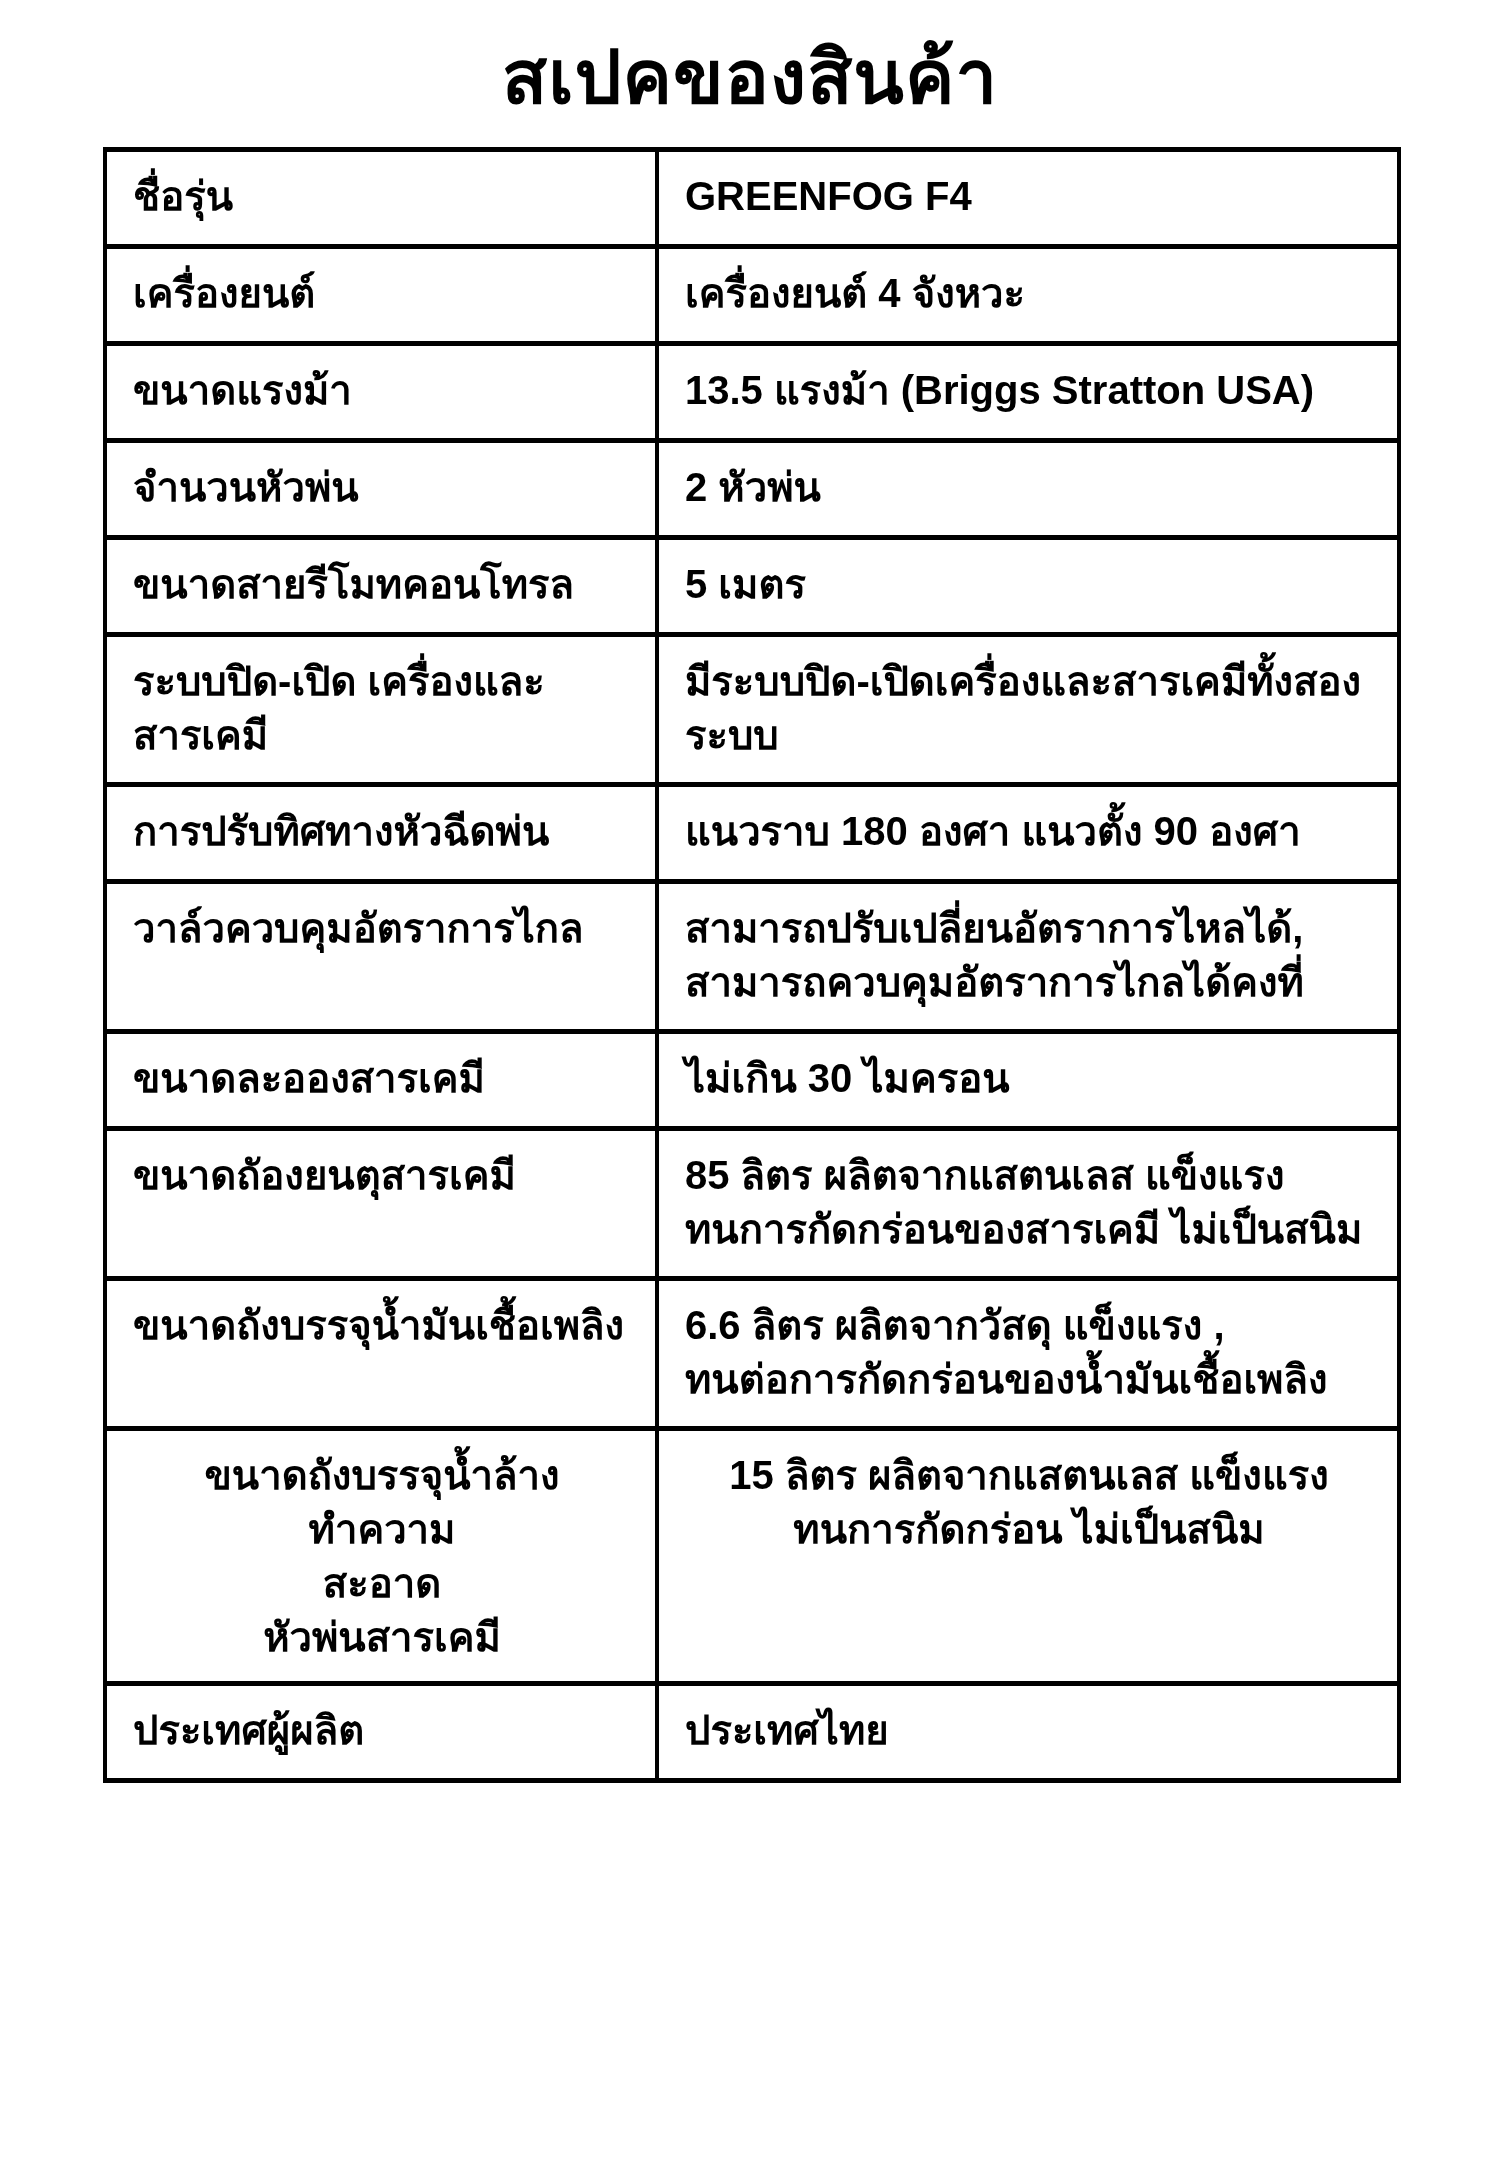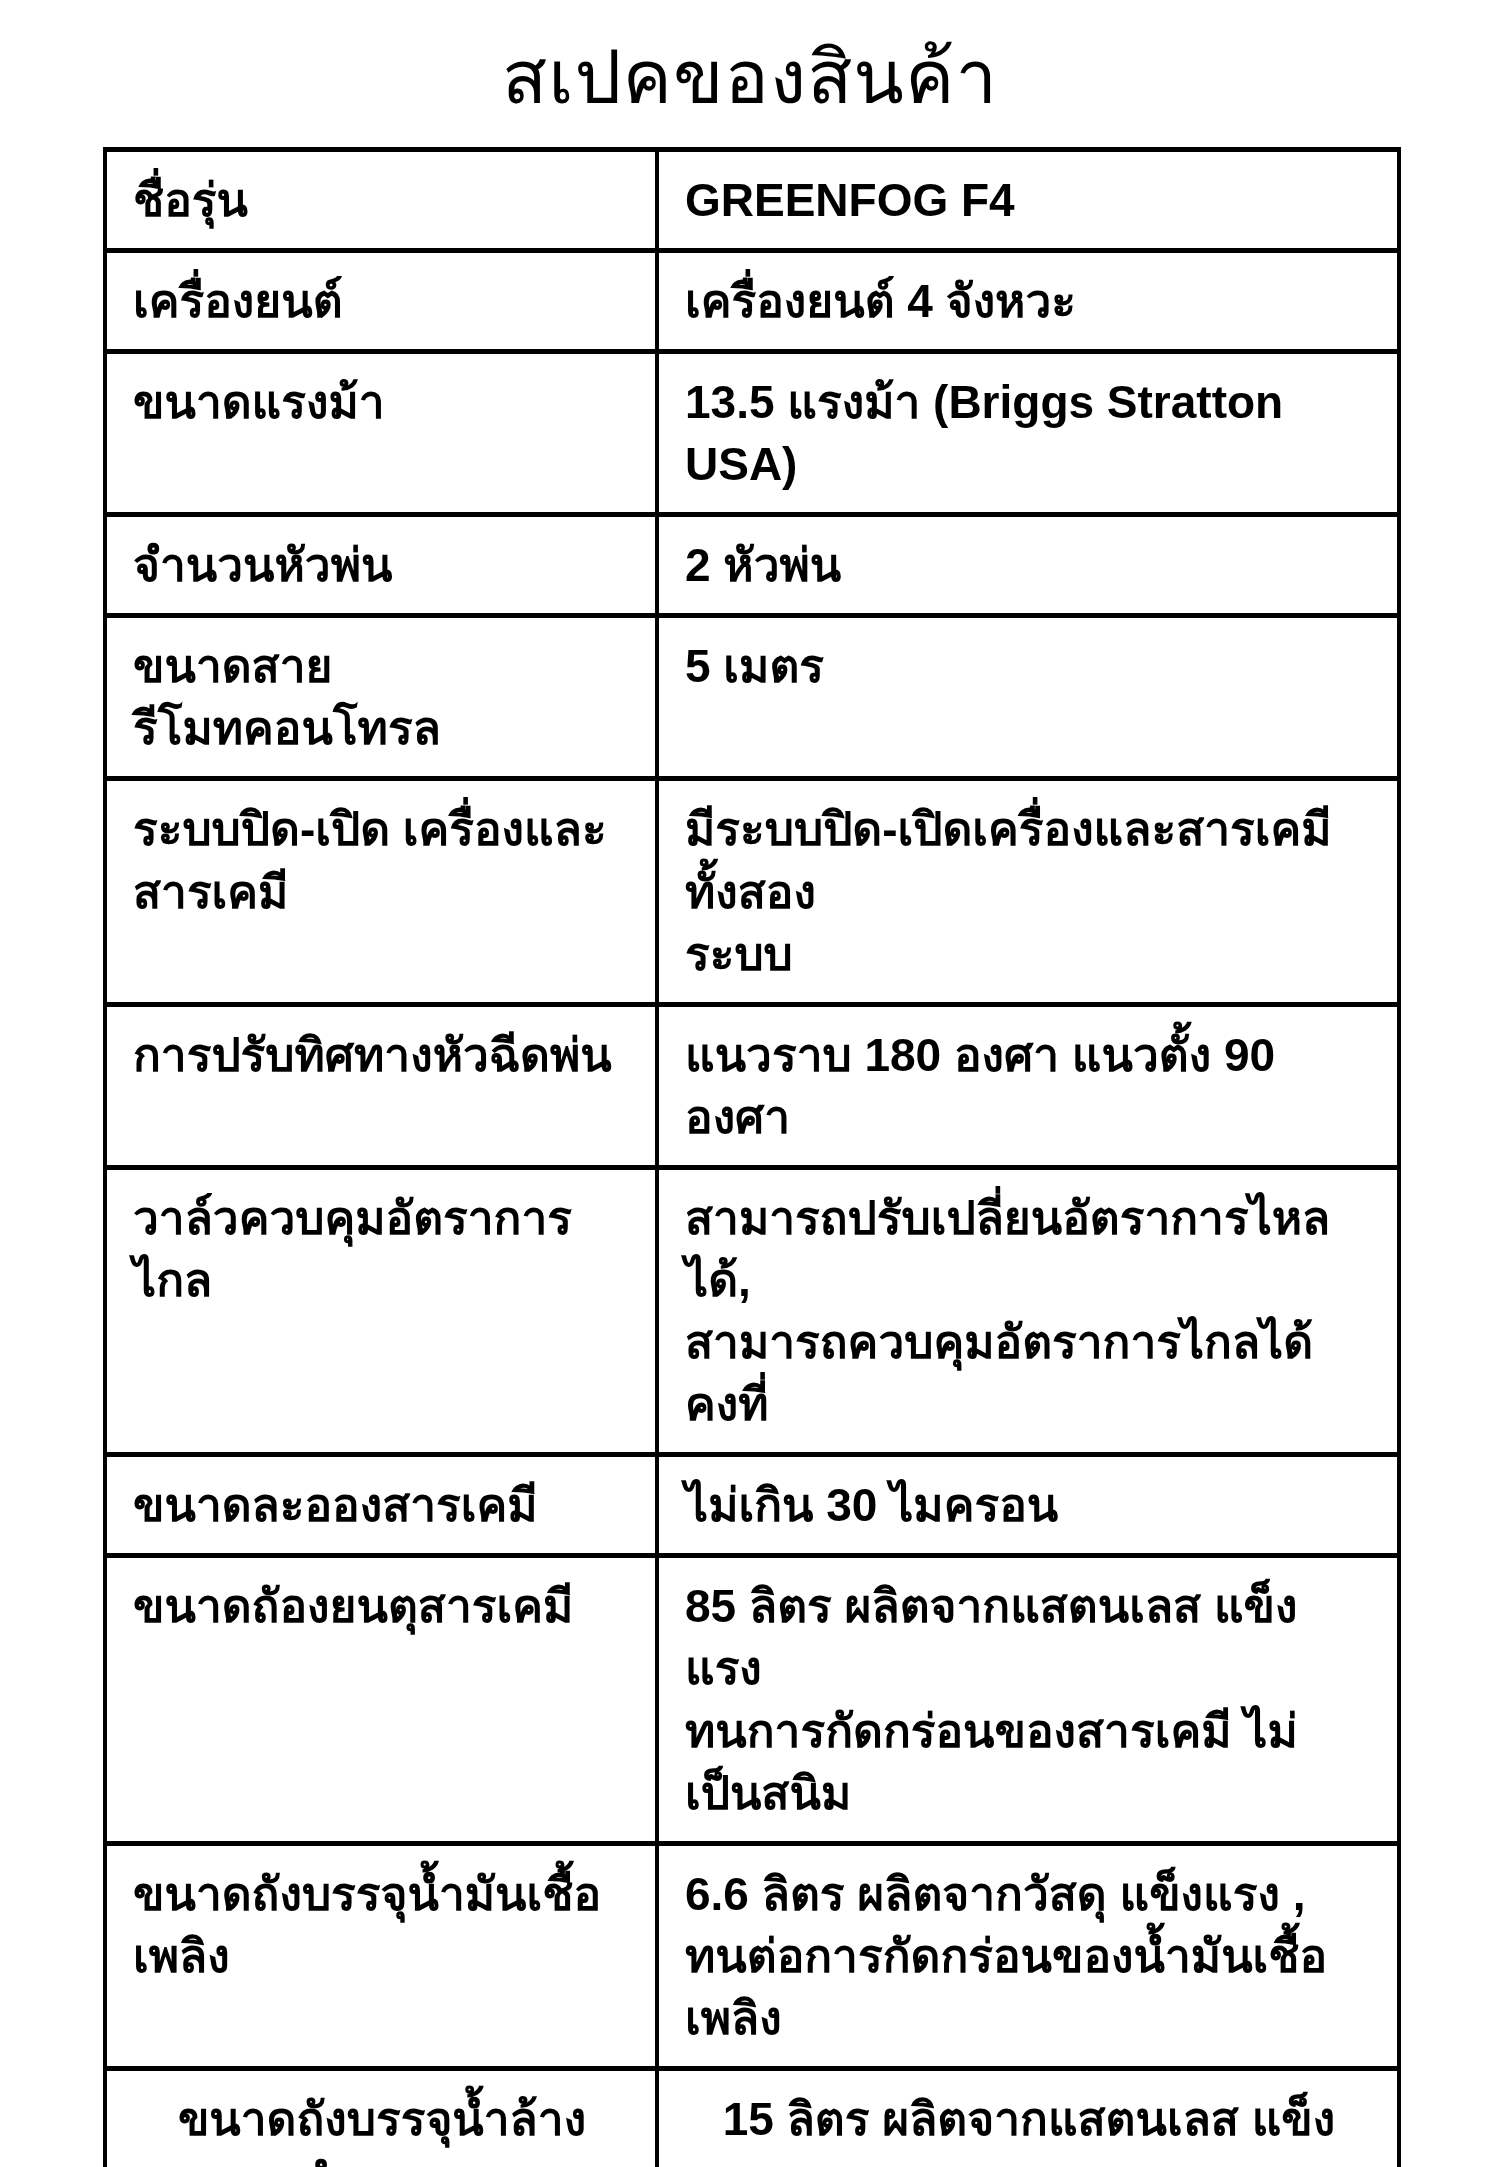--- a/index.html
+++ b/index.html
@@ -16,40 +16,40 @@
     font-family: "Liberation Sans", sans-serif;
     font-weight: bold;
     overflow: hidden;
   }
   .page-title {
     margin: 0;
     padding-top: 34px;
     text-align: center;
     font-size: 74px;
     line-height: 1.2;
-    font-weight: normal;
+    font-weight: bold;
     color: #000000;
     letter-spacing: 1px;
   }
   table.spec-table {
     border-collapse: collapse;
     table-layout: fixed;
     width: 1294px;
     margin-left: 103px;
     margin-top: 24px;
     background: #ffffff;
   }
   table.spec-table td {
     box-sizing: border-box;
     border: 4px solid #000000;
     border-top-width: 5px;
     border-bottom-width: 5px;
     vertical-align: top;
     padding: 17px 24px 17px 26px;
-    font-size: 46px;
+    font-size: 40px;
     line-height: 1.35;
     font-weight: bold;
     color: #000000;
     white-space: pre-line;
     overflow: hidden;
   }
   table.spec-table col.col-label { width: 552px; }
   table.spec-table col.col-value { width: 742px; }
   tr.h1 td { height: 97px; }
   tr.h2 td { height: 150px; }

